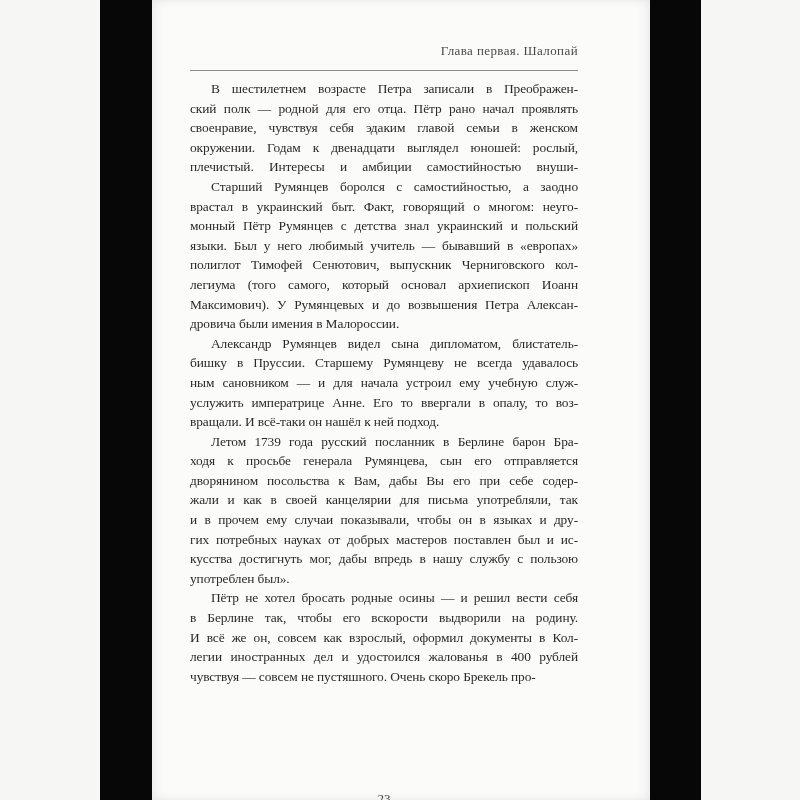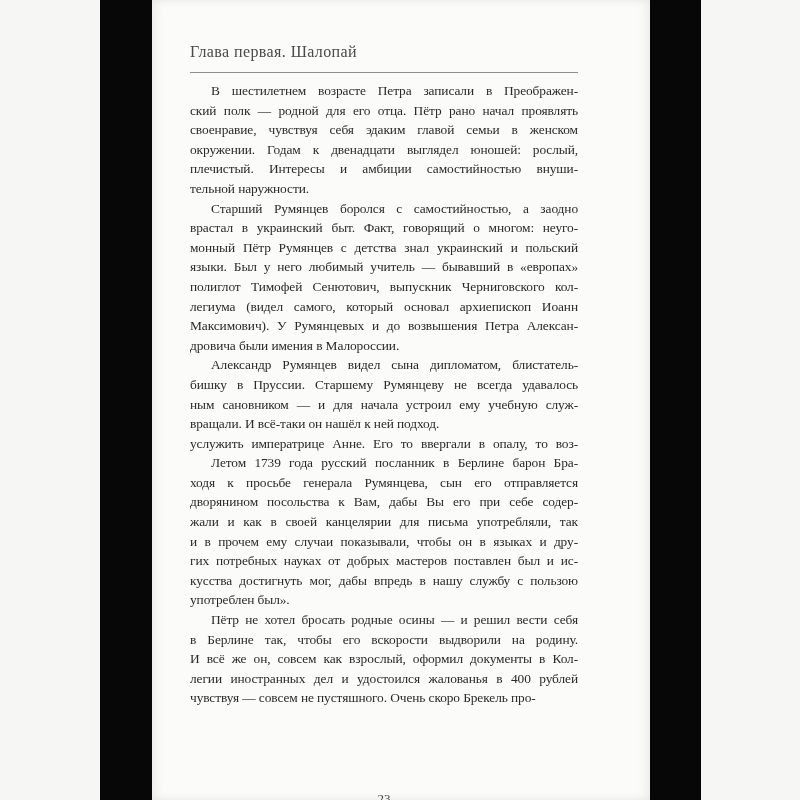--- a/index.html
+++ b/index.html
@@ -43,22 +43,22 @@
   }
   .page-content {
     position: relative;
     box-sizing: border-box;
     width: 498px;
     height: 800px;
     padding: 0 72px 0 38px;
   }
   .running-header {
     margin-top: 43px;
-    text-align: left;
-    font-size: 16px;
+    text-align: right;
+    font-size: 13px;
     letter-spacing: 0.4px;
     color: #4a4a48;
   }
   .header-rule {
     margin-top: 11px;
     border: none;
     border-top: 1.5px solid #8d8d8b;
     height: 0;
   }
   .text-body {
@@ -97,38 +97,37 @@
     <div class="page-content">
       <div class="running-header">Глава первая. Шалопай</div>
       <hr class="header-rule">
       <div class="text-body">
           <div class="paragraph">
             <div class="line first">В шестилетнем возрасте Петра записали в Преображен-</div>
             <div class="line">ский полк — родной для его отца. Пётр рано начал проявлять</div>
             <div class="line">своенравие, чувствуя себя эдаким главой семьи в женском</div>
             <div class="line">окружении. Годам к двенадцати выглядел юношей: рослый,</div>
             <div class="line">плечистый. Интересы и амбиции самостийностью внуши-</div>
-            <div class="line last">тельной наружности.</div>
           </div>
           <div class="paragraph">
             <div class="line first">Старший Румянцев боролся с самостийностью, а заодно</div>
             <div class="line">врастал в украинский быт. Факт, говорящий о многом: неуго-</div>
             <div class="line">монный Пётр Румянцев с детства знал украинский и польский</div>
             <div class="line">языки. Был у него любимый учитель — бывавший в «европах»</div>
             <div class="line">полиглот Тимофей Сенютович, выпускник Черниговского кол-</div>
-            <div class="line">легиума (видел самого, который основал архиепископ Иоанн</div>
+            <div class="line">легиума (того самого, который основал архиепископ Иоанн</div>
             <div class="line">Максимович). У Румянцевых и до возвышения Петра Алексан-</div>
             <div class="line last">дровича были имения в Малороссии.</div>
           </div>
           <div class="paragraph">
             <div class="line first">Александр Румянцев видел сына дипломатом, блистатель-</div>
             <div class="line">бишку в Пруссии. Старшему Румянцеву не всегда удавалось</div>
             <div class="line">ным сановником — и для начала устроил ему учебную служ-</div>
+            <div class="line">услужить императрице Анне. Его то ввергали в опалу, то воз-</div>
             <div class="line last">вращали. И всё-таки он нашёл к ней подход.</div>
-            <div class="line">услужить императрице Анне. Его то ввергали в опалу, то воз-</div>
           </div>
           <div class="paragraph">
             <div class="line first">Летом 1739 года русский посланник в Берлине барон Бра-</div>
             <div class="line">ходя к просьбе генерала Румянцева, сын его отправляется</div>
             <div class="line">дворянином посольства к Вам, дабы Вы его при себе содер-</div>
             <div class="line">жали и как в своей канцелярии для письма употребляли, так</div>
             <div class="line">и в прочем ему случаи показывали, чтобы он в языках и дру-</div>
             <div class="line">гих потребных науках от добрых мастеров поставлен был и ис-</div>
             <div class="line">кусства достигнуть мог, дабы впредь в нашу службу с пользою</div>
             <div class="line last">употреблен был».</div>

